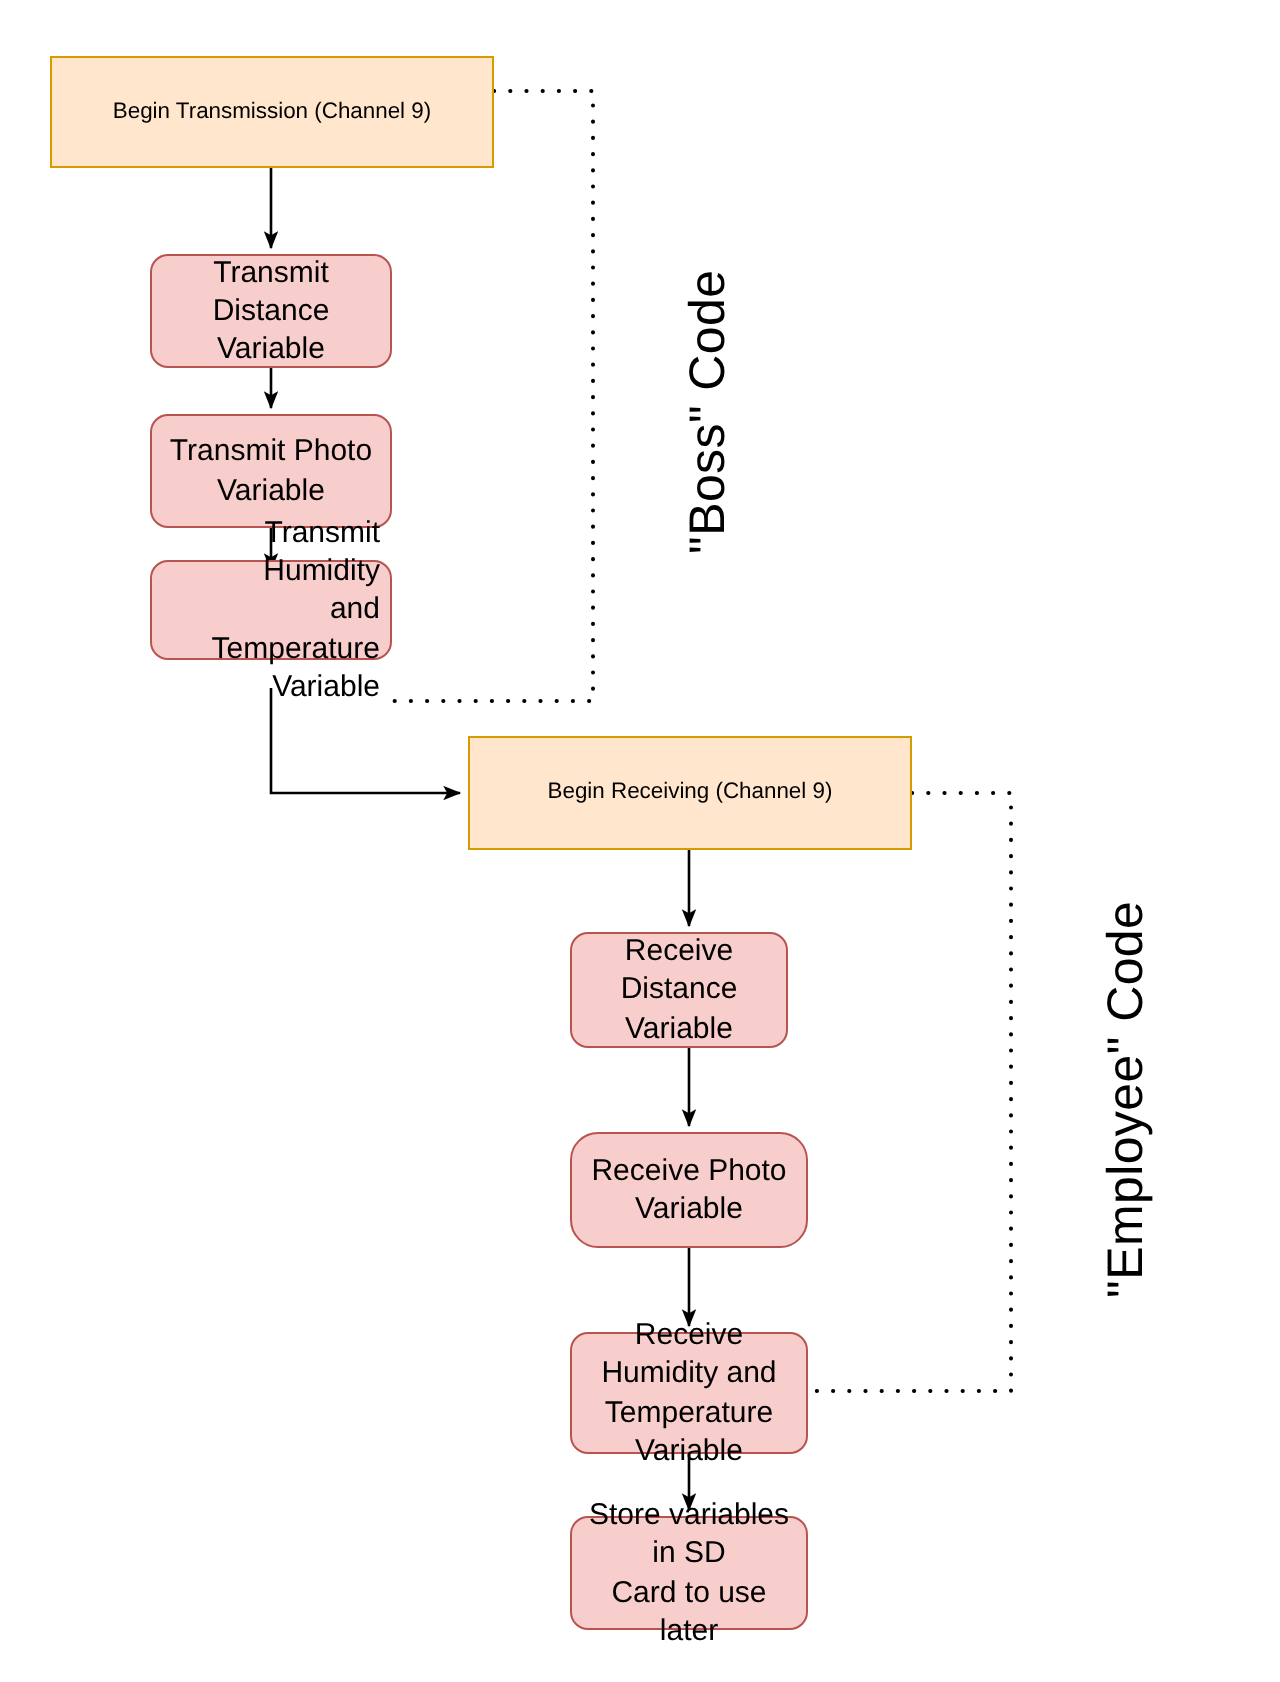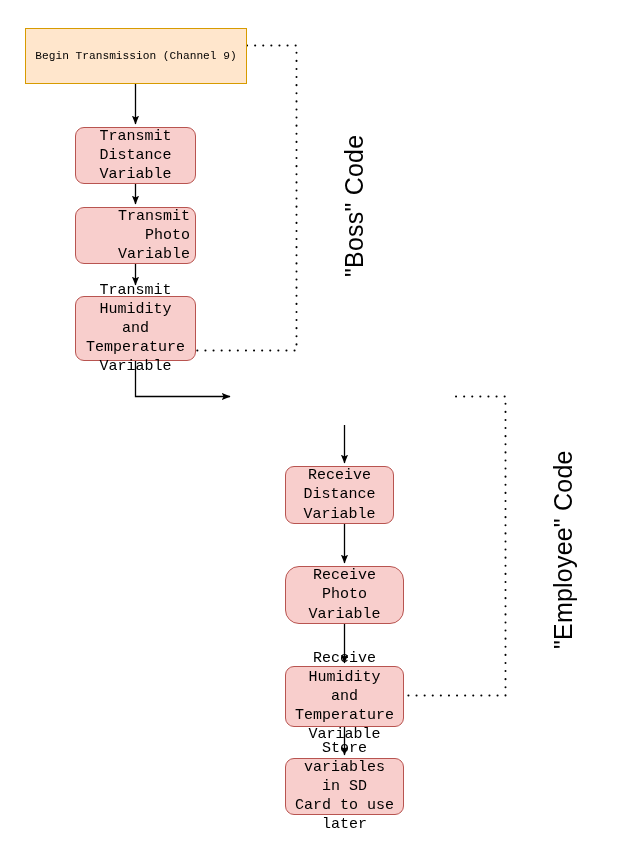--- a/index.html
+++ b/index.html
@@ -24,21 +24,20 @@
     position: absolute;
     box-sizing: border-box;
     display: flex;
     align-items: center;
     justify-content: center;
     text-align: center;
     color: #000000;
     line-height: 1.28;
     white-space: pre-line;
     padding: 2px 5px;
-    font-family: Liberation Mono, monospace;
   }
   .node-terminal {
     background: #ffe6cc;
     border: 1.2px solid #d79b00;
     border-radius: 0;
     font-size: 11.2px;
   }
   .node-process {
     background: #f8cecc;
     border: 1.2px solid #b85450;
@@ -93,27 +92,28 @@
     <path d="M247,45.5 L296.5,45.5 L296.5,350.5 L196,350.5" fill="none" stroke="#000000" stroke-width="2" stroke-linecap="round" stroke-dasharray="0.1 8"></path>
 
     <path d="M456,396.5 L505.5,396.5 L505.5,695.5 L404,695.5" fill="none" stroke="#000000" stroke-width="2" stroke-linecap="round" stroke-dasharray="0.1 8"></path>
   </svg>
 
   <div class="node node-terminal" style="left:25px; top:28px; width:222px; height:56px;">Begin Transmission (Channel 9)</div>
 
   <div class="node node-process" style="left:75px; top:127px; width:121px; height:57px;">Transmit Distance
 Variable</div>
 
-  <div class="node node-process" style="left:75px; top:207px; width:121px; height:57px;text-align:right;">Transmit Photo
+  <div class="node node-process" style="left:75px; top:207px; width:121px; height:57px;">Transmit Photo
 Variable</div>
 
-  <div class="node node-process" style="left:75px; top:296px; width:121px; height:65px;">Transmit Humidity
+  <div class="node node-process" style="left:75px; top:280px; width:121px; height:50px;text-align:right;">Transmit Humidity
 and Temperature
 Variable</div>
 
+  <div class="node node-terminal" style="left:234px; top:368px; width:222px; height:57px;">Begin Receiving (Channel 9)</div>
 
   <div class="node node-process" style="left:285px; top:466px; width:109px; height:58px;">Receive Distance
 Variable</div>
 
   <div class="node node-process" style="left:285px; top:566px; width:119px; height:58px;border-radius:14px;">Receive Photo
 Variable</div>
 
   <div class="node node-process" style="left:285px; top:758px; width:119px; height:57px;">Store variables in SD
 Card to use later</div>
 

